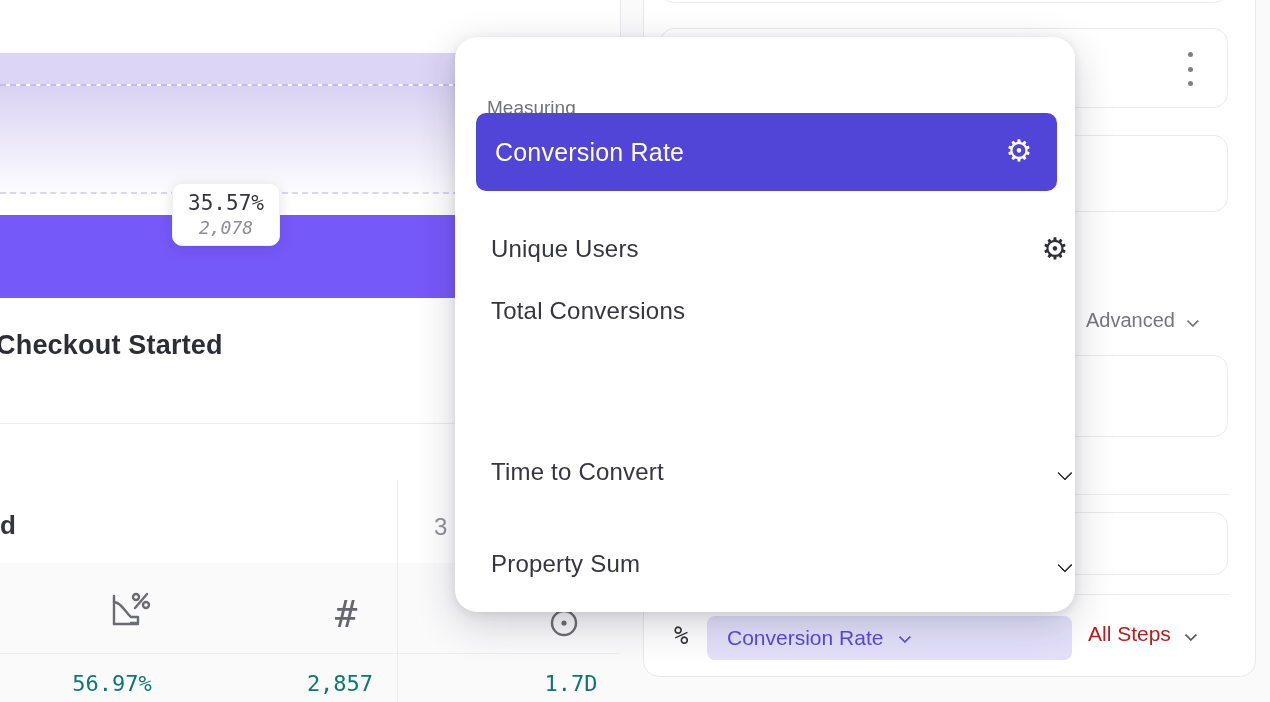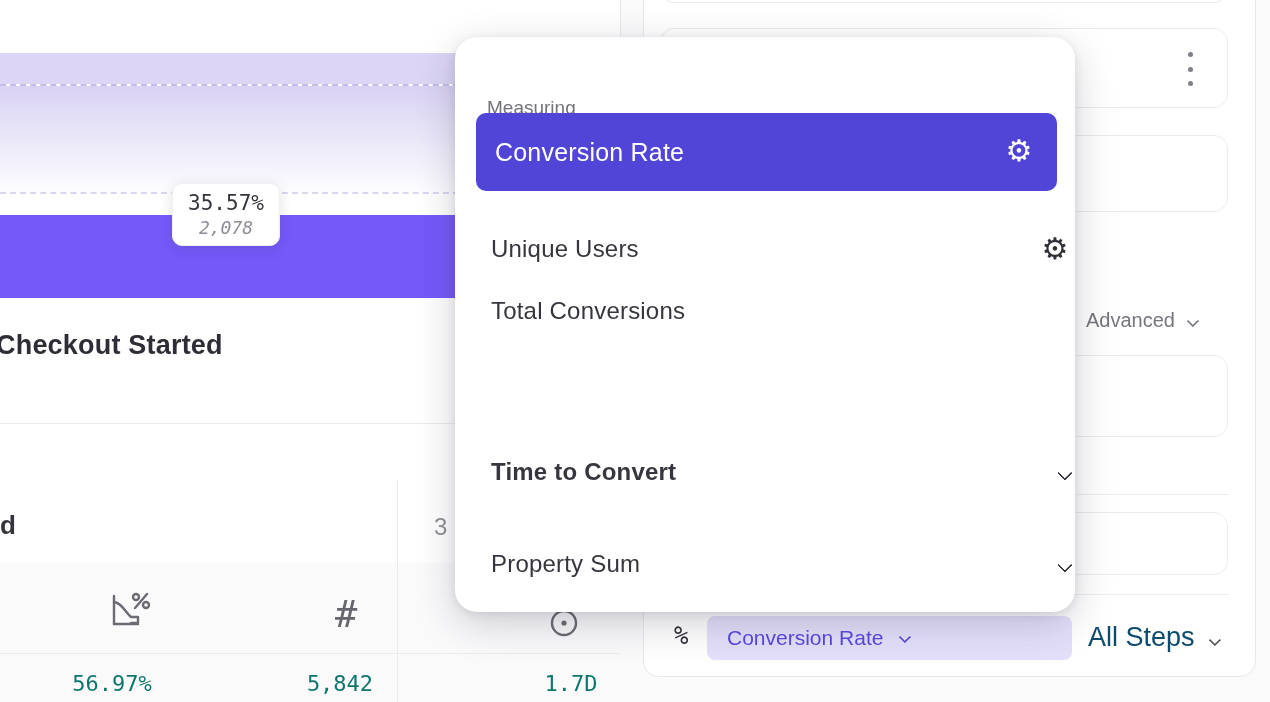--- a/index.html
+++ b/index.html
@@ -51,21 +51,21 @@
   .kebab i{width:5px;height:5px;border-radius:50%;background:#7f7f88;}
   .advanced{position:absolute;left:1016px;top:309px;width:180px;text-align:right;font-size:20px;color:#75757e;white-space:nowrap;}
   .chev{display:inline-block;width:11px;height:11px;border-right:2.4px solid currentColor;border-bottom:2.4px solid currentColor;transform:rotate(45deg) translateY(-2px);border-radius:1px;}
   .advanced .chev{margin-left:12px;width:9px;height:9px;}
   .pct-sym{position:absolute;left:674px;top:622px;font-size:24px;font-weight:500;color:#303038;}
   .pill{
     position:absolute;left:707px;top:616px;width:365px;height:44px;background:#e4e0fa;border-radius:8px;
     display:flex;align-items:center;padding-left:20px;color:#5a48e2;font-size:21px;font-weight:500;cursor:pointer;
   }
   .pill .chev{width:9px;height:9px;margin-left:16px;}
-  .all-steps{position:absolute;left:1088px;top:622px;font-size:27px;color:#0c4a6e;font-weight:500;cursor:pointer;white-space:nowrap;}
+  .all-steps{position:absolute;left:1088px;top:622px;font-size:21px;color:#b91c1c;font-weight:500;cursor:pointer;white-space:nowrap;}
   .all-steps .chev{width:9px;height:9px;margin-left:14px;color:#55555e;}
 
   
   .menu{
     position:absolute;left:455px;top:37px;width:620px;height:575px;background:#fff;border-radius:22px;
     box-shadow:0 12px 40px rgba(30,30,55,.20),0 2px 10px rgba(30,30,55,.10);z-index:10;
   }
   .menu-label{position:absolute;left:32px;top:60px;font-size:19px;font-weight:500;color:#72727b;}
   .menu-row{position:absolute;left:36px;height:80px;line-height:80px;font-size:24px;font-weight:500;color:#36363e;letter-spacing:.2px;cursor:pointer;white-space:nowrap;}
   .menu-row-sel{
@@ -119,21 +119,21 @@
 
     <div class="col-icon" style="left:545px;top:602px;">
       <svg width="38" height="38" viewBox="0 0 38 38" fill="none" stroke="#6b6b73" stroke-width="2.4" stroke-linecap="round">
         <circle cx="19" cy="21" r="12"></circle>
         <circle cx="19" cy="21" r="2.6" fill="#6b6b73" stroke="none"></circle>
         <path d="M16 4 h6 M19 4 v4"></path>
       </svg>
     </div>
 
     <div class="stat mono" style="left:32px;">56.97%</div>
-    <div class="stat mono" style="left:260px;">5,842</div>
+    <div class="stat mono" style="left:260px;">2,857</div>
     <div class="stat mono" style="left:491px;">1.7D</div>
   </div>
 
   <div class="right-panel"></div>
   <div class="card card-a"></div>
   <div class="card card-b"></div>
   <div class="kebab">
       <i></i>
       <i></i>
       <i></i>
@@ -169,21 +169,21 @@
     <div class="menu-row" style="top:172px;">
       <span>Unique Users</span>
       <span class="gear gear-row" style="top:25px;">⚙</span>
     </div>
 
     <div class="menu-row" style="top:234px;text-align:center;">
       <span>Total Conversions</span>
     </div>
 
 
-    <div class="menu-row" style="top:395px;font-weight:bold;">
+    <div class="menu-row" style="top:395px;">
       <span>Time to Convert</span>
       <span class="menu-chev"><span class="chev"></span></span>
     </div>
 
     <div class="menu-row" style="top:487px;">
       <span>Property Sum</span>
       <span class="menu-chev"><span class="chev"></span></span>
     </div>
   </div>
 

